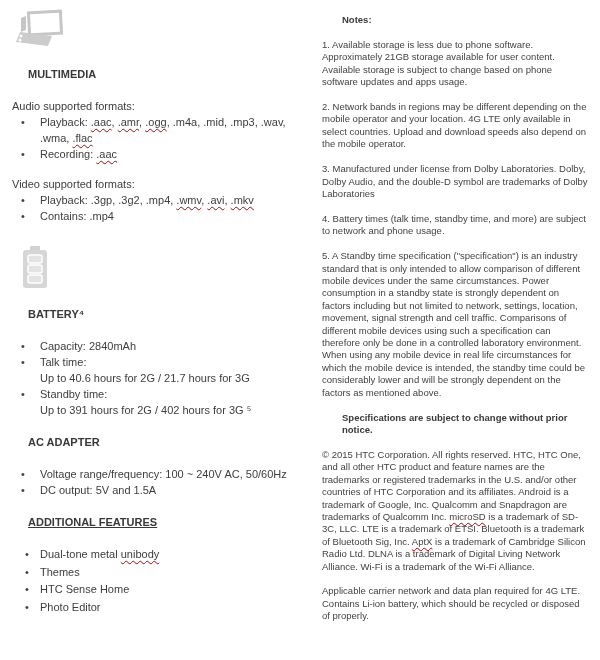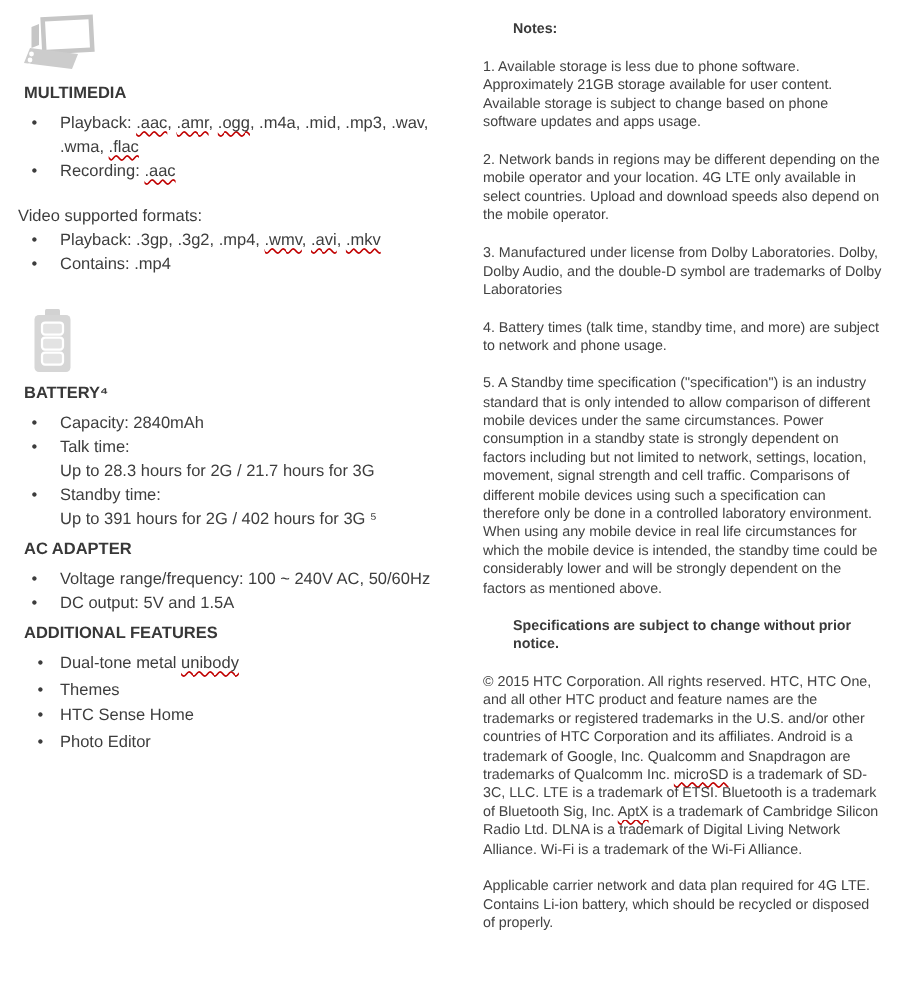--- a/index.html
+++ b/index.html
@@ -2,30 +2,30 @@
 <html><head>
 <meta charset="utf-8">
 <style>
   html, body { margin:0; padding:0; background:#ffffff; }
   .page {
     position:relative; width:600px; height:660px; background:#ffffff;
     font-family:"Liberation Sans", sans-serif; color:#3d3d3d; overflow:hidden;
   }
   
   .col-left { position:absolute; left:12px; top:6px; width:296px; font-size:11px; line-height:16px; }
-  .col-left h3 { margin:4px; font-size:11px; line-height:16px; font-weight:bold; color:#383838; }
+  .col-left h3 { margin:16px; font-size:11px; line-height:16px; font-weight:bold; color:#383838; }
   .icon-block { height:44px; margin-bottom:4px; }
   .icon-block.batt { margin-top:20px; height:46px; margin-bottom:2px; }
   .blist { margin:0; padding:0; list-style:none; }
   .bli { display:flex; }
   .bli::before { content:"\2022"; flex:none; width:28px; padding-left:9px; box-sizing:border-box; color:#3d3d3d; }
   .bli .btext { flex:1; min-width:0; max-width:248px; }
   .gap14 { height:14px; }
   .mt14 { margin-top:14px; }
-  .mt26 { margin-top:26px; }
+  .mt26 { margin-top:26px;text-decoration:underline; }
   .feat { line-height:17.5px; }
   .feat .bli::before { padding-left:13px; }
   
   .col-right { position:absolute; left:322px; top:14px; width:268px; font-size:9.5px; line-height:12.4px; color:#424242; }
   .col-right p { margin:0 0 12.5px 0; }
   .col-right p.bold { font-weight:bold; color:#3a3a3a;margin-left:20px; }
   
   .sq { text-decoration-line:underline; text-decoration-style:wavy; text-decoration-color:#c00000; text-decoration-thickness:1px; text-underline-offset:2px; }
   
   .gicon { display:block; }
@@ -44,20 +44,21 @@
         </g>
         <path d="M9 12 L14 10 L14 24 L9 26 Z" fill="#c6c6c6"></path>
         <path d="M8 26 L40 30 L36 40 L4 36 Z" fill="#cccccc"></path>
         <circle cx="9" cy="30" r="1.6" fill="#ffffff"></circle>
         <circle cx="8" cy="34" r="1.6" fill="#ffffff"></circle>
         <circle cx="7.5" cy="38" r="1.6" fill="#ffffff"></circle>
       </svg>
     </div>
 
     <h3>MULTIMEDIA</h3>
+    <div>Audio supported formats:</div>
     <ul class="blist">
       <li class="bli">
         <div class="btext"><span>Playback: </span><span class="sq">.aac</span><span>, </span><span class="sq">.amr</span><span>, </span><span class="sq">.ogg</span><span>, .m4a, .mid, .mp3, .wav, .wma, </span><span class="sq">.flac</span></div>
       </li>
       <li class="bli">
         <div class="btext"><span>Recording: </span><span class="sq">.aac</span></div>
       </li>
     </ul>
 
     <div class="gap14"></div>
@@ -82,21 +83,21 @@
     </div>
 
     <h3>BATTERY⁴</h3>
     <ul class="blist">
       <li class="bli">
         <div class="btext">Capacity: 2840mAh</div>
       </li>
       <li class="bli">
         <div class="btext">
           <div>Talk time:</div>
-          <div>Up to 28.3 hours for 2G / 21.7 hours for 3G</div>
+          <div>Up to 40.6 hours for 2G / 21.7 hours for 3G</div>
         </div>
       </li>
       <li class="bli">
         <div class="btext">
           <div>Standby time:</div>
           <div>Up to 391 hours for 2G / 402 hours for 3G ⁵</div>
         </div>
       </li>
     </ul>
 

